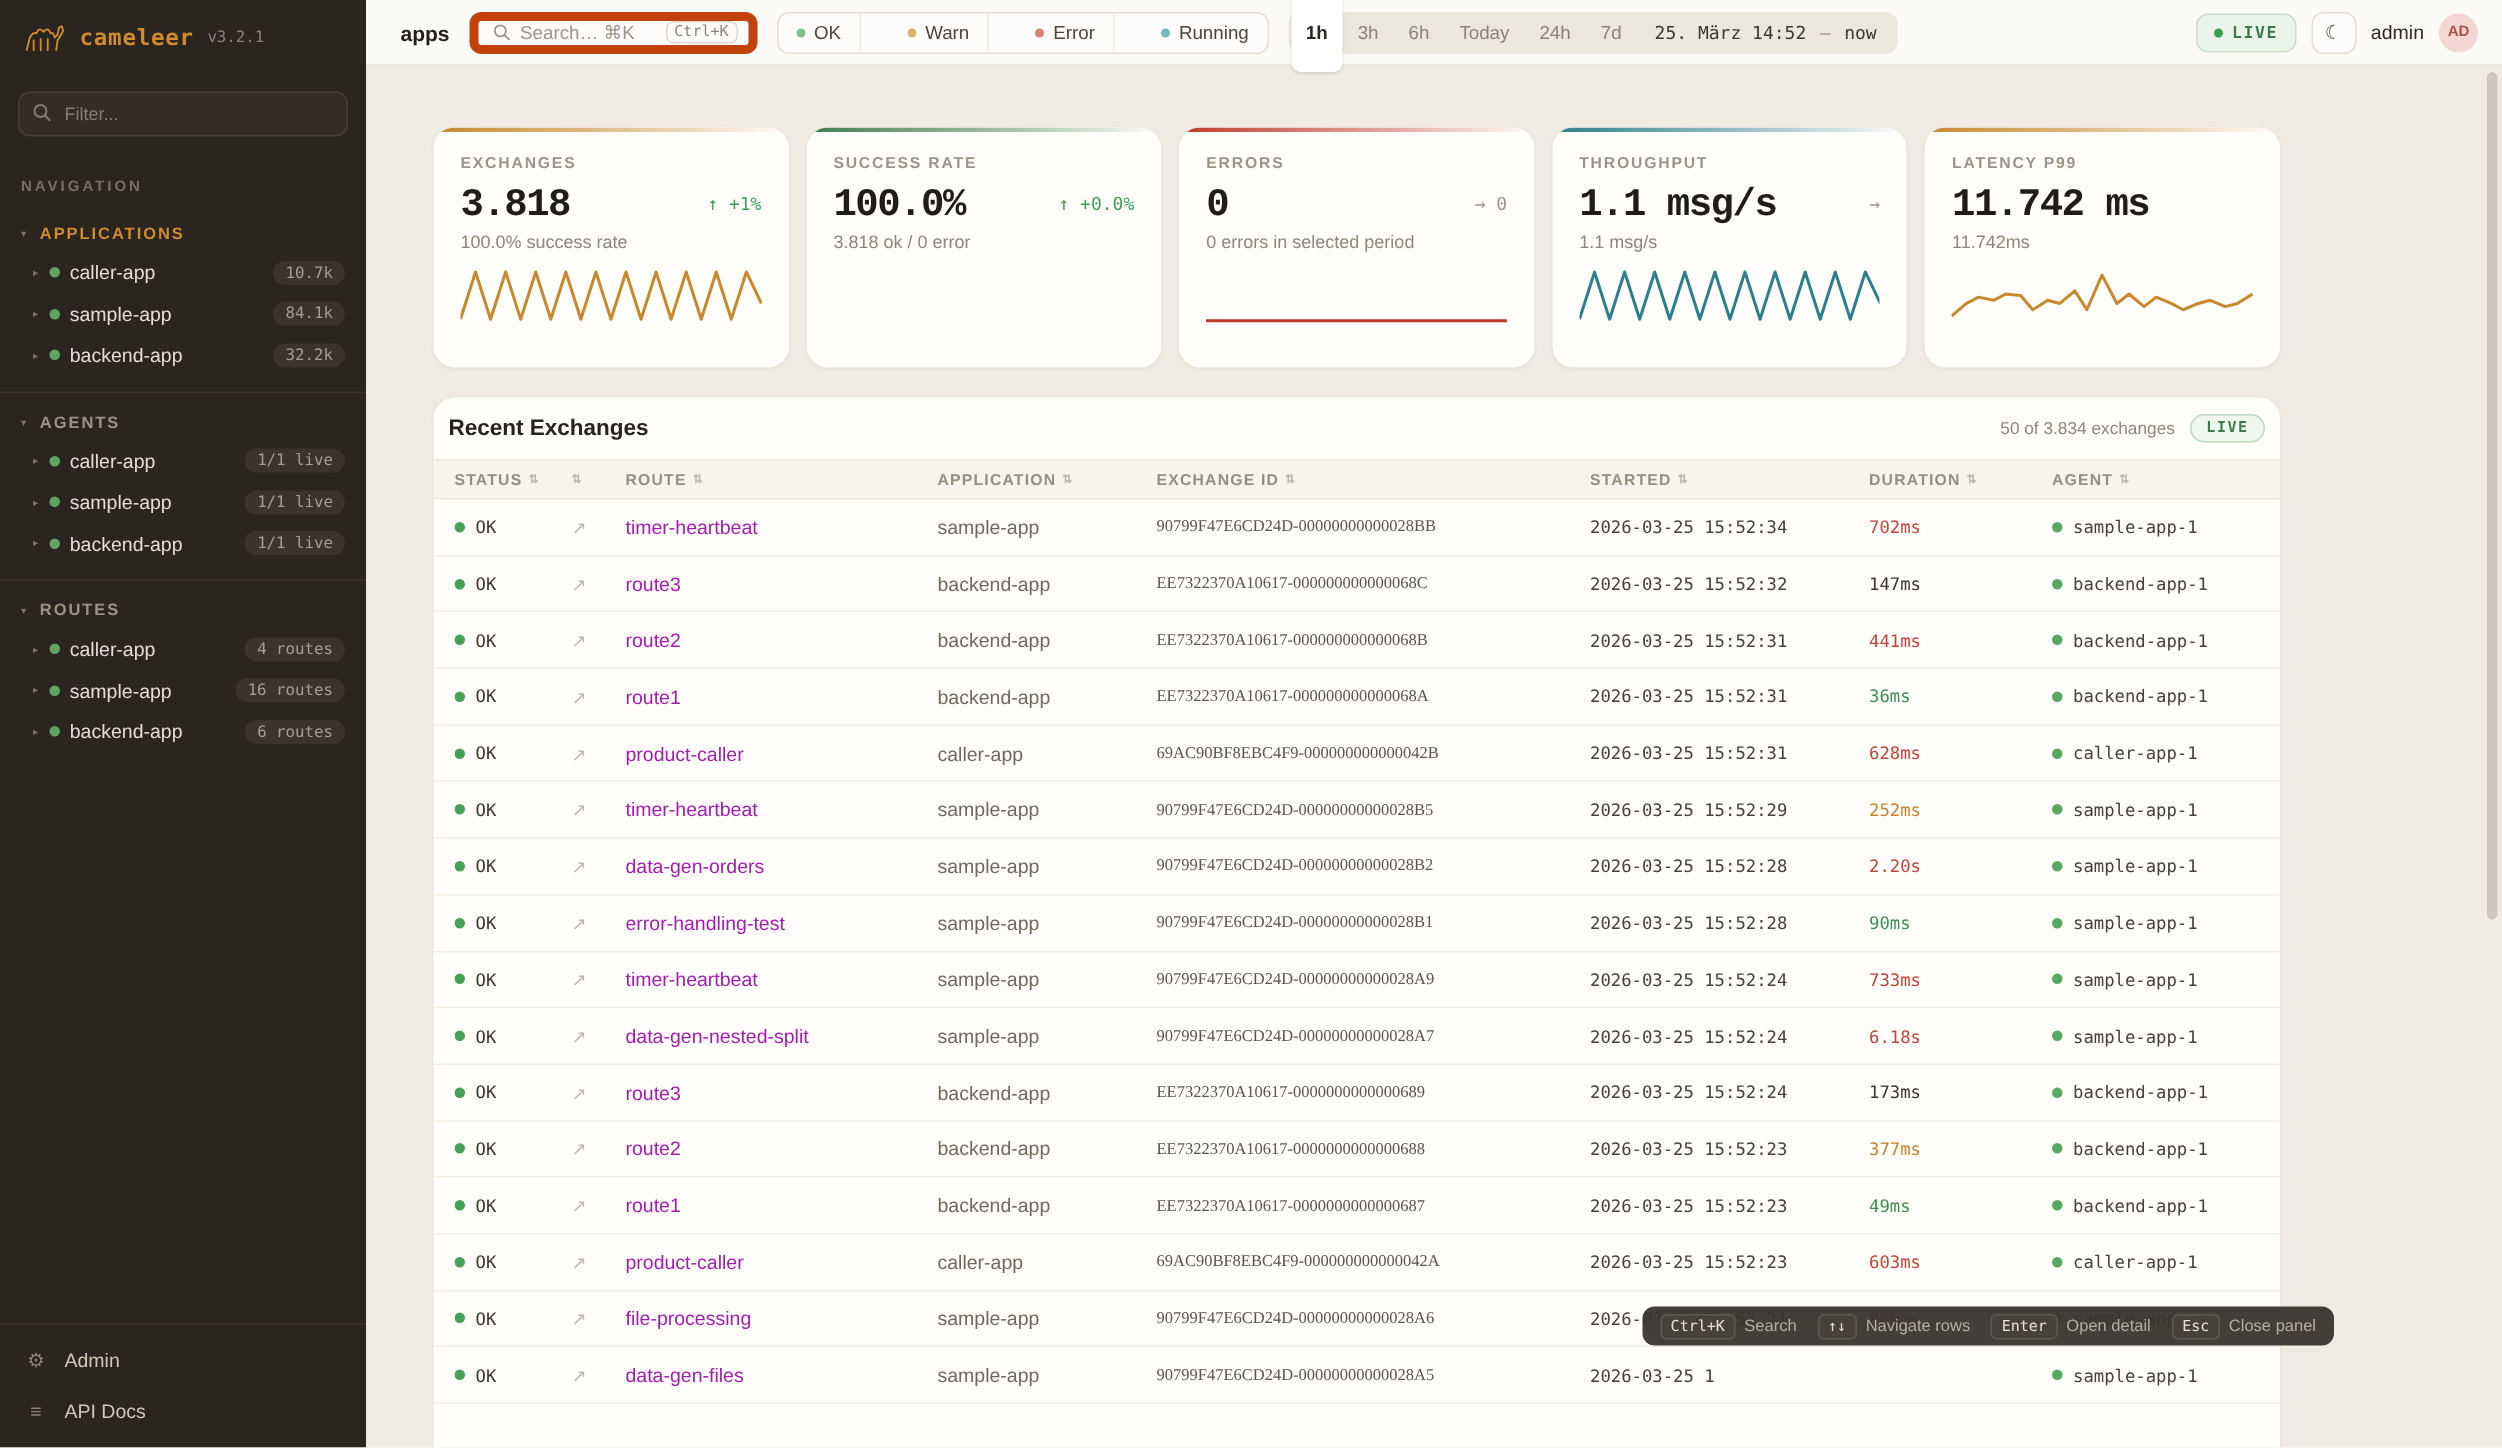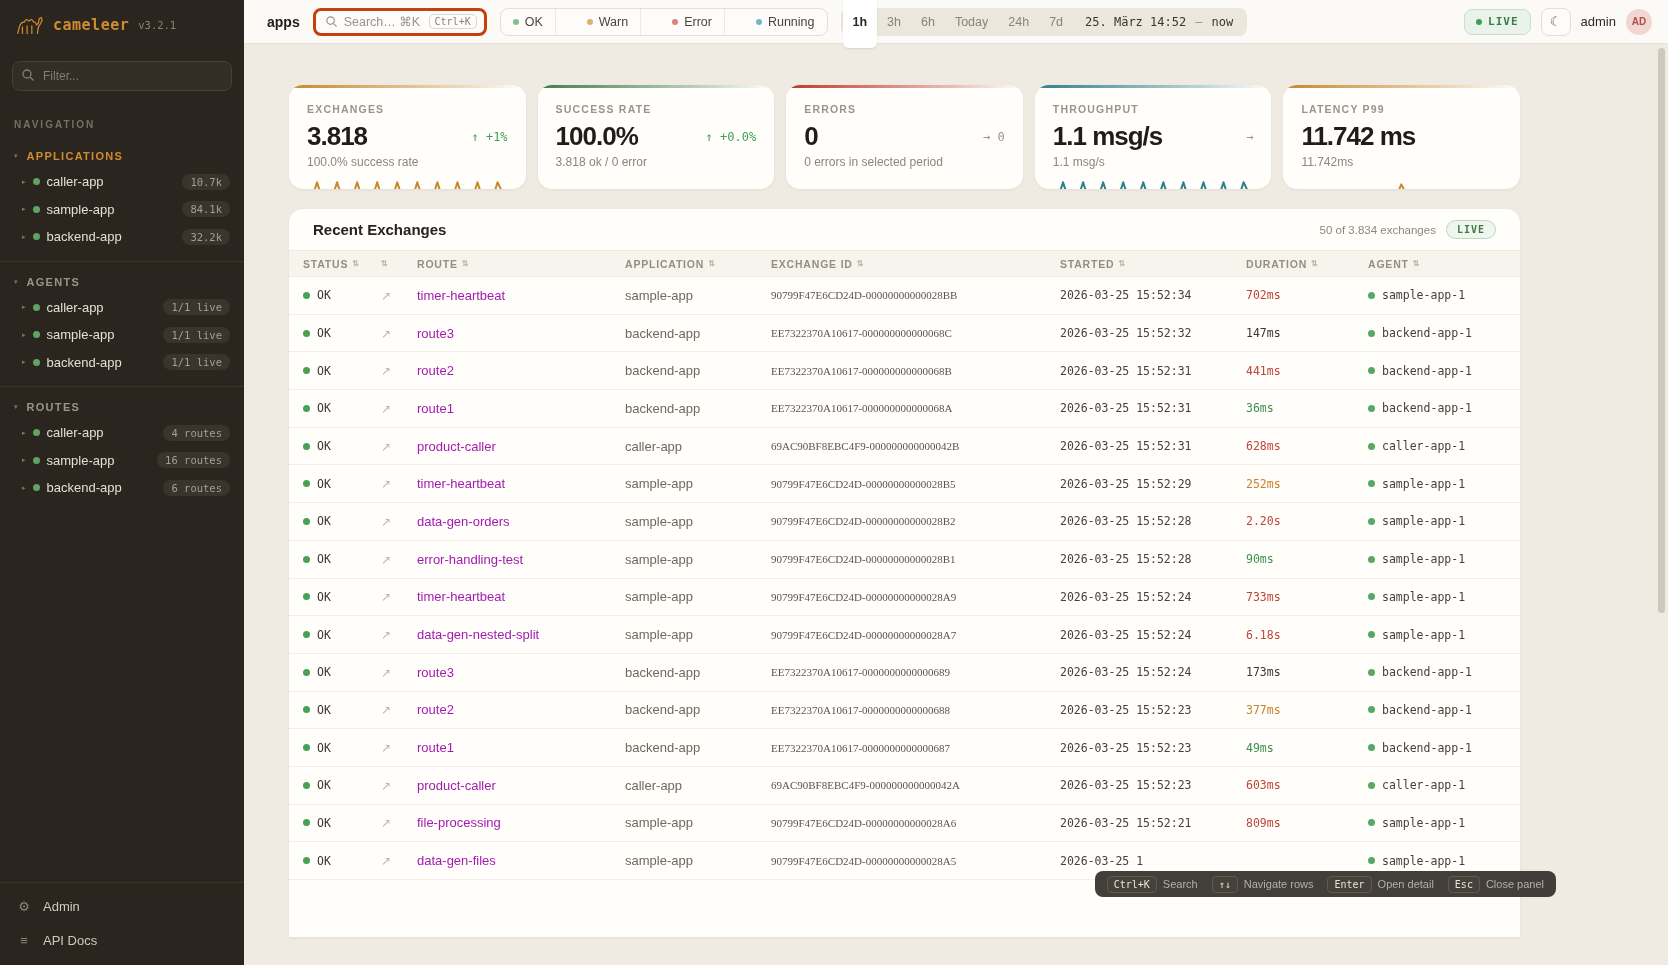--- a/index.html
+++ b/index.html
@@ -31,21 +31,21 @@
   .i-badge { margin-left:auto; background:#3a342c; color:#a59e92; font-family:"DejaVu Sans Mono", monospace; font-size:10.5px; padding:2px 8px; border-radius:9px; }
   .side-footer { border-top:1px solid #39332b; padding:6px 0 8px; }
   .sf-item { display:flex; align-items:center; gap:12px; height:34px; padding:0 17px; cursor:pointer; }
   .sf-ic { color:#8a8278; font-size:13px; width:14px; text-align:center; }
   .sf-label { font-size:13px; color:#cfc9bd; }
 
   
   .main { flex:1; position:relative; }
   .topbar { position:absolute; top:0; left:0; right:0; height:44px; background:#fbfaf6; border-bottom:1px solid #e9e4da; display:flex; align-items:center; padding:0 16px 0 23px; gap:13px; z-index:4; }
   .tb-title { font-size:14px; font-weight:bold; color:#23201b; }
-  .search { width:174px; height:28px; background:#fdfcfa; border:3px solid #c2410c; border-radius:8px; display:flex; align-items:center; padding:0 7px 0 9px; gap:6px; }
+  .search { width:192px; height:28px; background:#fdfcfa; border:6px solid #c2410c; border-radius:8px; display:flex; align-items:center; padding:0 7px 0 9px; gap:6px; }
   .search input { flex:1; min-width:0; border:none; outline:none; background:transparent; font-size:12.5px; color:#4a453d; font-family:"Liberation Sans", sans-serif; }
   .search input::placeholder { color:#9a948a; }
   .kbd-hint { font-family:"DejaVu Sans Mono", monospace; font-size:10px; color:#8a857c; border:1px solid #ddd8cc; border-radius:5px; padding:1px 5px; white-space:nowrap; }
   .filters { display:flex; border:1px solid #e4dfd4; border-radius:8px; background:#fdfcfa; overflow:hidden; height:28px; }
   .pill { display:flex; align-items:center; gap:6px; padding:0 12px; font-size:12.5px; color:#4a453d; cursor:pointer; }
   .pill + .pill { border-left:1px solid #eceae1;padding-left:31px; }
   .pill .dot { width:6px; height:6px; border-radius:50%; }
   .time-group { display:flex; align-items:center; background:#ebe7dd; border-radius:8px; padding:2px; height:28px; }
   .t-chip { padding:19px 10px; font-size:12.5px; color:#8a8478; border-radius:6px; cursor:pointer; white-space:nowrap; }
   .t-chip.active { background:#ffffff; color:#2c2822; font-weight:bold; box-shadow:0 1px 2px rgba(0,0,0,.10); }
@@ -53,35 +53,35 @@
   .t-date .sep { color:#9a948a; }
   .tb-right { margin-left:auto; display:flex; align-items:center; gap:10px; }
   .live-pill { display:flex; align-items:center; gap:6px; height:26px; padding:0 11px; background:#e9f3e9; border:1px solid #c8dfca; border-radius:8px; font-family:"DejaVu Sans Mono", monospace; font-size:11px; letter-spacing:1px; color:#3c7a47; font-weight:bold; }
   .live-pill .dot { width:6px; height:6px; border-radius:50%; background:#3f9e55; }
   .moon-btn { width:30px; height:28px; background:#fdfcfa; border:1px solid #e4dfd4; border-radius:8px; display:flex; align-items:center; justify-content:center; font-size:13px; color:#55504a; cursor:pointer; }
   .user-name { font-size:13px; color:#2e2a24; }
   .avatar { width:26px; height:26px; border-radius:50%; background:#f2d6d2; display:flex; align-items:center; justify-content:center; font-size:10px; font-weight:bold; color:#ad4f49; }
 
   
   .content { position:absolute; top:44px; left:0; right:0; bottom:0; background:#efebe2; padding:41px 148px 0 45px; overflow:hidden; }
-  .cards-row { display:flex; gap:12px; height:104px; }
+  .cards-row { display:flex; gap:12px; height:160px; }
   .card { flex:1; background:#fffefb; border-radius:14px; position:relative; padding:18px 18px 10px; box-shadow:0 1px 3px rgba(60,50,30,.07); overflow:hidden; }
   .card-accent { position:absolute; top:0; left:0; right:0; height:3px; border-radius:14px 14px 0 0; }
   .c-label { font-size:10.5px; letter-spacing:1.2px; font-weight:bold; color:#9a948a; }
   .c-valrow { display:flex; justify-content:space-between; align-items:center; margin-top:6px; }
-  .c-value { font-family:Liberation Sans, sans-serif; font-size:26px; font-weight:bold; color:#201d19; letter-spacing:-1px; white-space:nowrap; }
+  .c-value { font-family:Liberation Mono, monospace; font-size:26px; font-weight:bold; color:#201d19; letter-spacing:-1px; white-space:nowrap; }
   .c-delta { font-family:"DejaVu Sans Mono", monospace; font-size:12px; white-space:nowrap; }
   .c-delta.green { color:#3f9e55; } .c-delta.gray { color:#9a948a; }
   .c-sub { font-size:12px; color:#8c867b; margin-top:3px; }
   .c-spark { height:42px; margin-top:7px; }
   .c-spark svg { width:100%; height:100%; display:block; }
 
   
   .table-card { margin-top:20px; background:#fffefb; border-radius:14px 14px 0 0; box-shadow:0 1px 3px rgba(60,50,30,.07); height:calc(100% - 152px); overflow:hidden; }
-  .table-head { height:41px; display:flex; align-items:center; padding:0 24px; }
+  .table-head { height:41px; display:flex; align-items:center; padding:0 10px; }
   .table-title { font-size:15px; font-weight:bold; color:#27231e; }
   .table-meta { margin-left:auto; display:flex; align-items:center; gap:10px; }
   .meta-txt { font-family:Liberation Sans, sans-serif; font-size:11.5px; color:#8d877b; }
   .live-outline { border:1px solid #bcd8bf; background:#eef6ee; color:#3e7a4a; font-family:"DejaVu Sans Mono", monospace; font-size:10px; letter-spacing:1px; font-weight:bold; padding:3px 10px; border-radius:10px; }
   .tgrid { display:grid; grid-template-columns:78px 36px 208px 146px 289px 186px 122px 1fr; align-items:center; padding-left:14px; }
   .thead-row { height:27px; background:#f7f4ed; border-top:1px solid #edeae1; border-bottom:1px solid #edeae1; }
   .th { font-size:10.5px; letter-spacing:.8px; font-weight:bold; color:#948e83; display:flex; align-items:center; gap:4px; cursor:pointer; }
   .sort-ic { font-size:8px; color:#bcb6aa; }
   .trow { height:37.7px; border-bottom:1px solid #f1eee6; cursor:pointer; }
   .cell { font-size:13px; color:#2e2a24; white-space:nowrap; overflow:hidden; }

